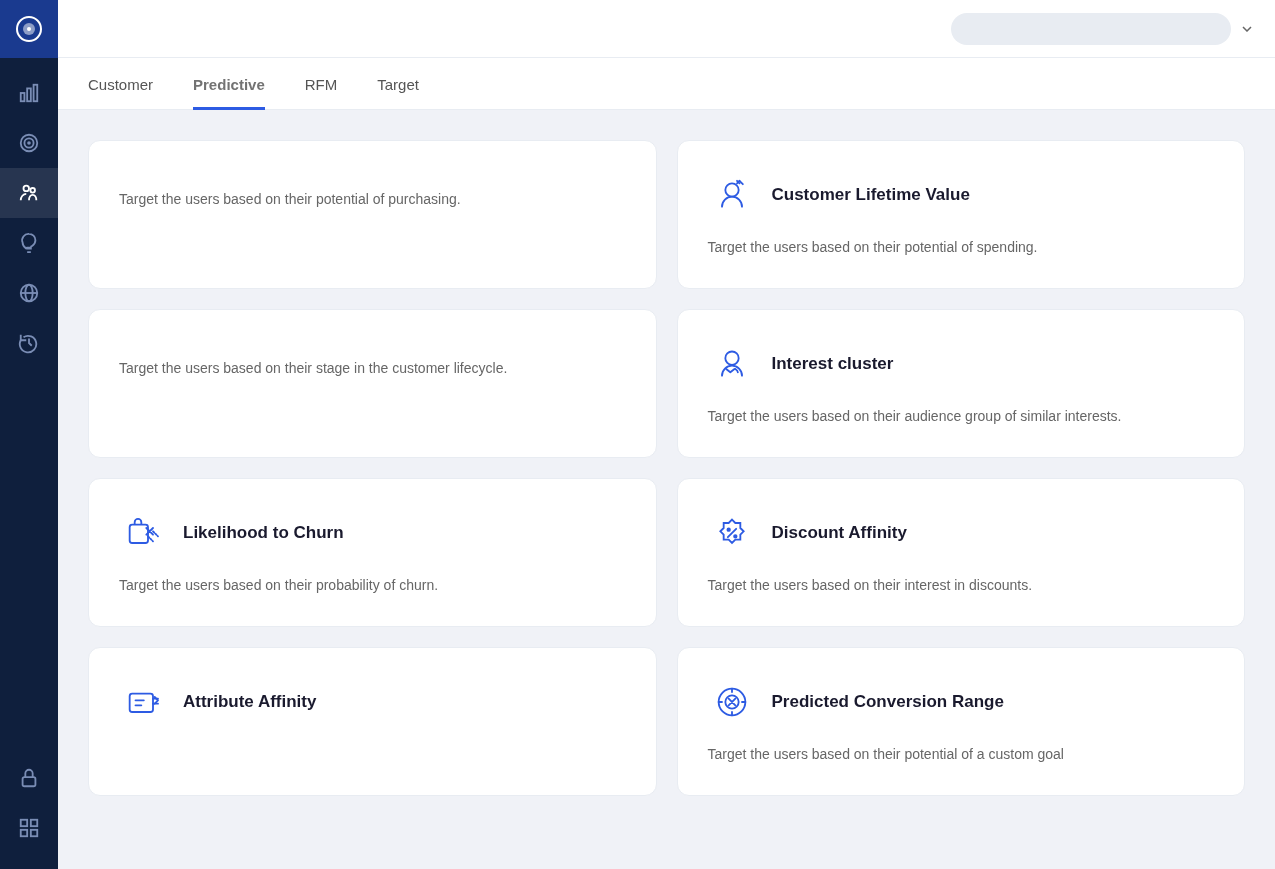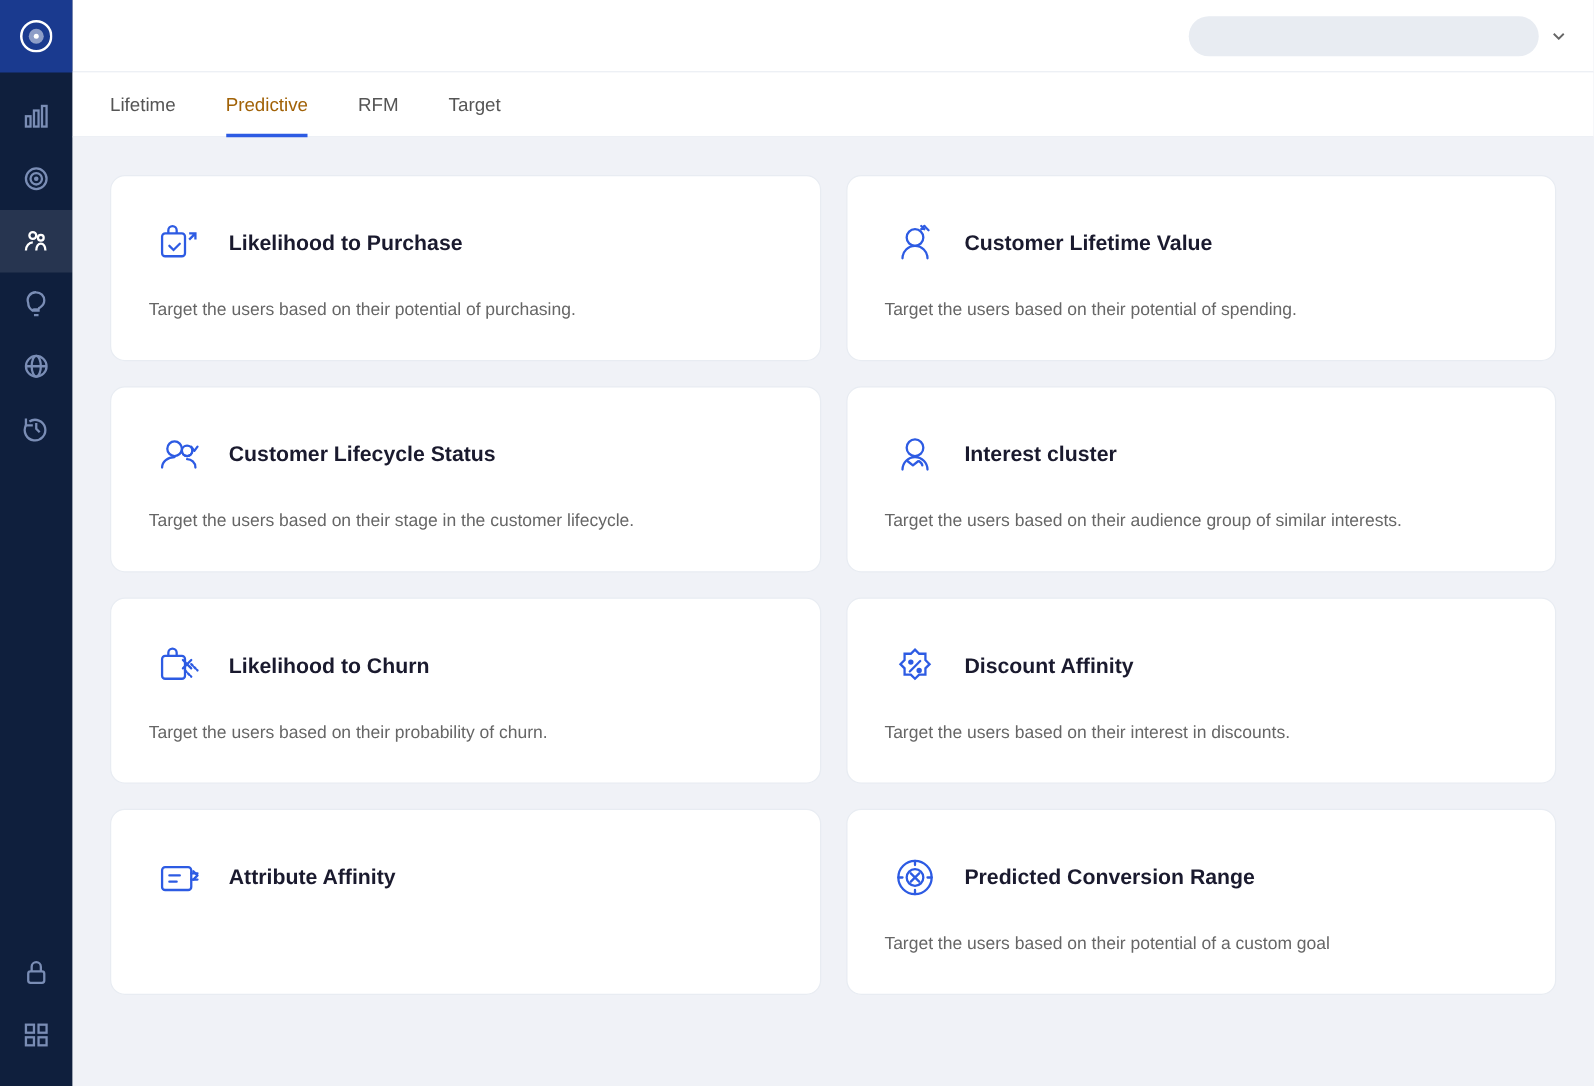--- a/index.html
+++ b/index.html
@@ -106,22 +106,23 @@
     .tab {
       padding: 18px 0 14px;
       font-size: 15px;
       font-weight: 500;
       color: #555;
       cursor: pointer;
       border-bottom: 3px solid transparent;
       margin-bottom: -1px;
     }
     .tab.active {
-      color: #a16207;
+      color: #737373;
       border-bottom-color: #2d5be3;
+      font-weight: bold;
     }
 
     
     .content {
       flex: 1;
       overflow-y: auto;
       padding: 30px;
       background: #f0f2f7;
     }
     .cards-grid {
@@ -250,73 +251,49 @@
   <div class="header">
     <div class="header-search"></div>
     <div class="header-dropdown">
       <svg width="10" height="6" viewBox="0 0 10 6">
           <path d="M1 1l4 4 4-4" stroke="#666" stroke-width="1.5" fill="none"></path>
         </svg>
     </div>
   </div>
 
   <div class="tabs">
-    <div class="tab">Lifetime</div>
+    <div class="tab">Customer</div>
     <div class="tab active">Predictive</div>
     <div class="tab">RFM</div>
     <div class="tab">Target</div>
   </div>
 
   <div class="content">
     <div class="cards-grid">
 
       <div class="card">
-        <div class="card-header">
-          <div class="card-icon">
-            <svg viewBox="0 0 48 48" fill="none" stroke="#2d5be3" stroke-width="2.2">
-              <rect x="8" y="14" width="22" height="22" rx="3" stroke="#2d5be3"></rect>
-              <path d="M14 14v-3a4 4 0 0 1 8 0v3" stroke="#2d5be3"></path>
-              <path d="M34 20l6-6M34 14h6v6" stroke="#2d5be3"></path>
-              <path d="M15 26l4 4 6-6" stroke="#2d5be3" stroke-linecap="round"></path>
-            </svg>
-          </div>
-          <div class="card-title">Likelihood to Purchase</div>
-        </div>
         <div class="card-desc">Target the users based on their potential of purchasing.</div>
       </div>
 
       <div class="card">
         <div class="card-header">
           <div class="card-icon">
             <svg viewBox="0 0 48 48" fill="none" stroke="#2d5be3" stroke-width="2.2">
               <circle cx="24" cy="18" r="8" stroke="#2d5be3"></circle>
               <path d="M12 38c0-6.6 5.4-12 12-12s12 5.4 12 12" stroke="#2d5be3" stroke-linecap="round"></path>
               <path d="M30 10l3-3M33 10l-3-3" stroke="#2d5be3" stroke-linecap="round"></path>
               <path d="M33 7l4 4" stroke="#2d5be3" stroke-linecap="round"></path>
             </svg>
           </div>
           <div class="card-title">Customer Lifetime Value</div>
         </div>
         <div class="card-desc">Target the users based on their potential of spending.</div>
       </div>
 
       <div class="card">
-        <div class="card-header">
-          <div class="card-icon">
-            <svg viewBox="0 0 48 48" fill="none" stroke="#2d5be3" stroke-width="2.2">
-              <circle cx="20" cy="18" r="7" stroke="#2d5be3"></circle>
-              <path d="M8 36c0-5.5 5.4-10 12-10" stroke="#2d5be3" stroke-linecap="round"></path>
-              <path d="M32 28c4 0 8 3 8 8" stroke="#2d5be3" stroke-linecap="round"></path>
-              <circle cx="32" cy="20" r="5" stroke="#2d5be3"></circle>
-              <path d="M37 20a5 5 0 0 1-10 0" stroke="#2d5be3"></path>
-              <path d="M42 16l-3 4-3-4" stroke="#2d5be3" stroke-linecap="round" stroke-linejoin="round"></path>
-            </svg>
-          </div>
-          <div class="card-title">Customer Lifecycle Status</div>
-        </div>
         <div class="card-desc">Target the users based on their stage in the customer lifecycle.</div>
       </div>
 
       <div class="card">
         <div class="card-header">
           <div class="card-icon">
             <svg viewBox="0 0 48 48" fill="none" stroke="#2d5be3" stroke-width="2.2">
               <circle cx="24" cy="17" r="8" stroke="#2d5be3"></circle>
               <path d="M12 38c0-6.6 5.4-12 12-12s12 5.4 12 12" stroke="#2d5be3" stroke-linecap="round"></path>
               <path d="M28 30c1.5 1 3 2.5 3 4" stroke="#2d5be3" stroke-linecap="round"></path>

